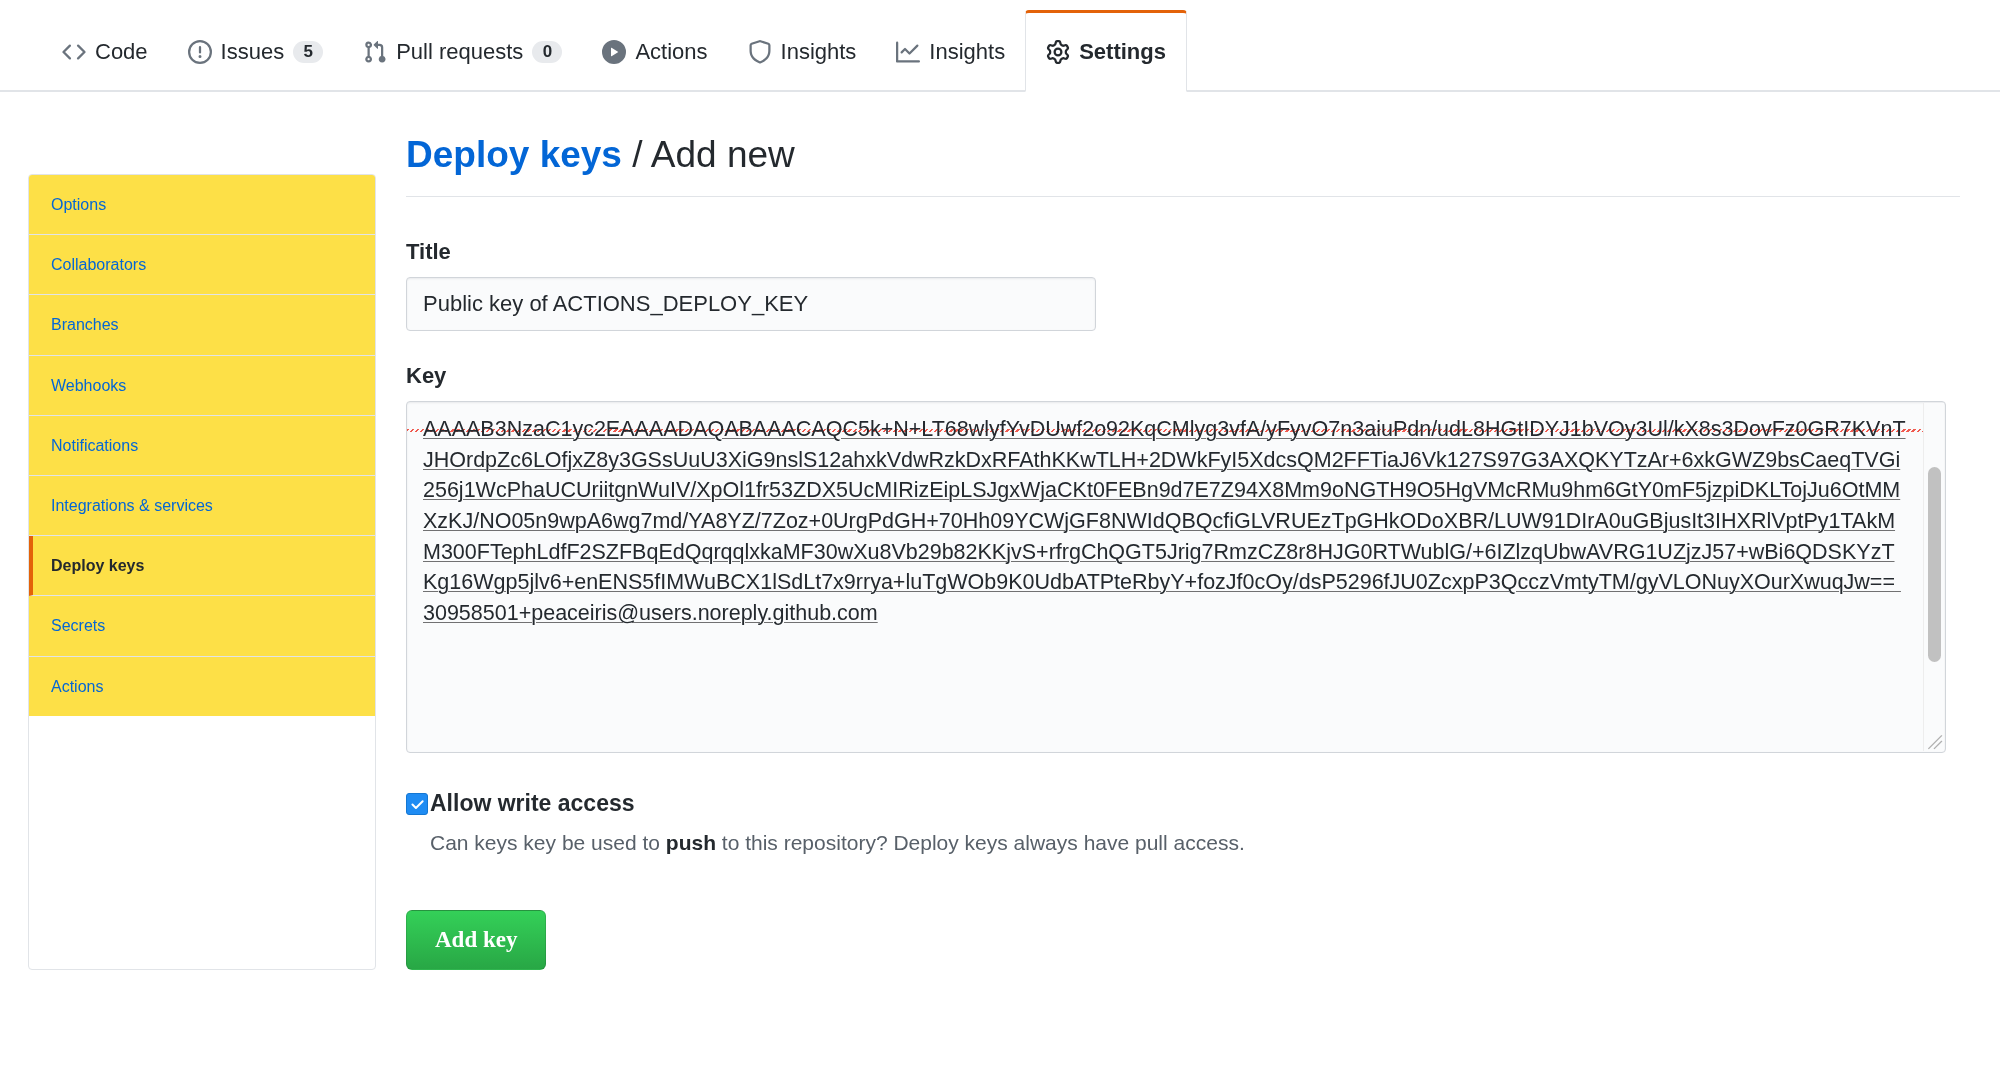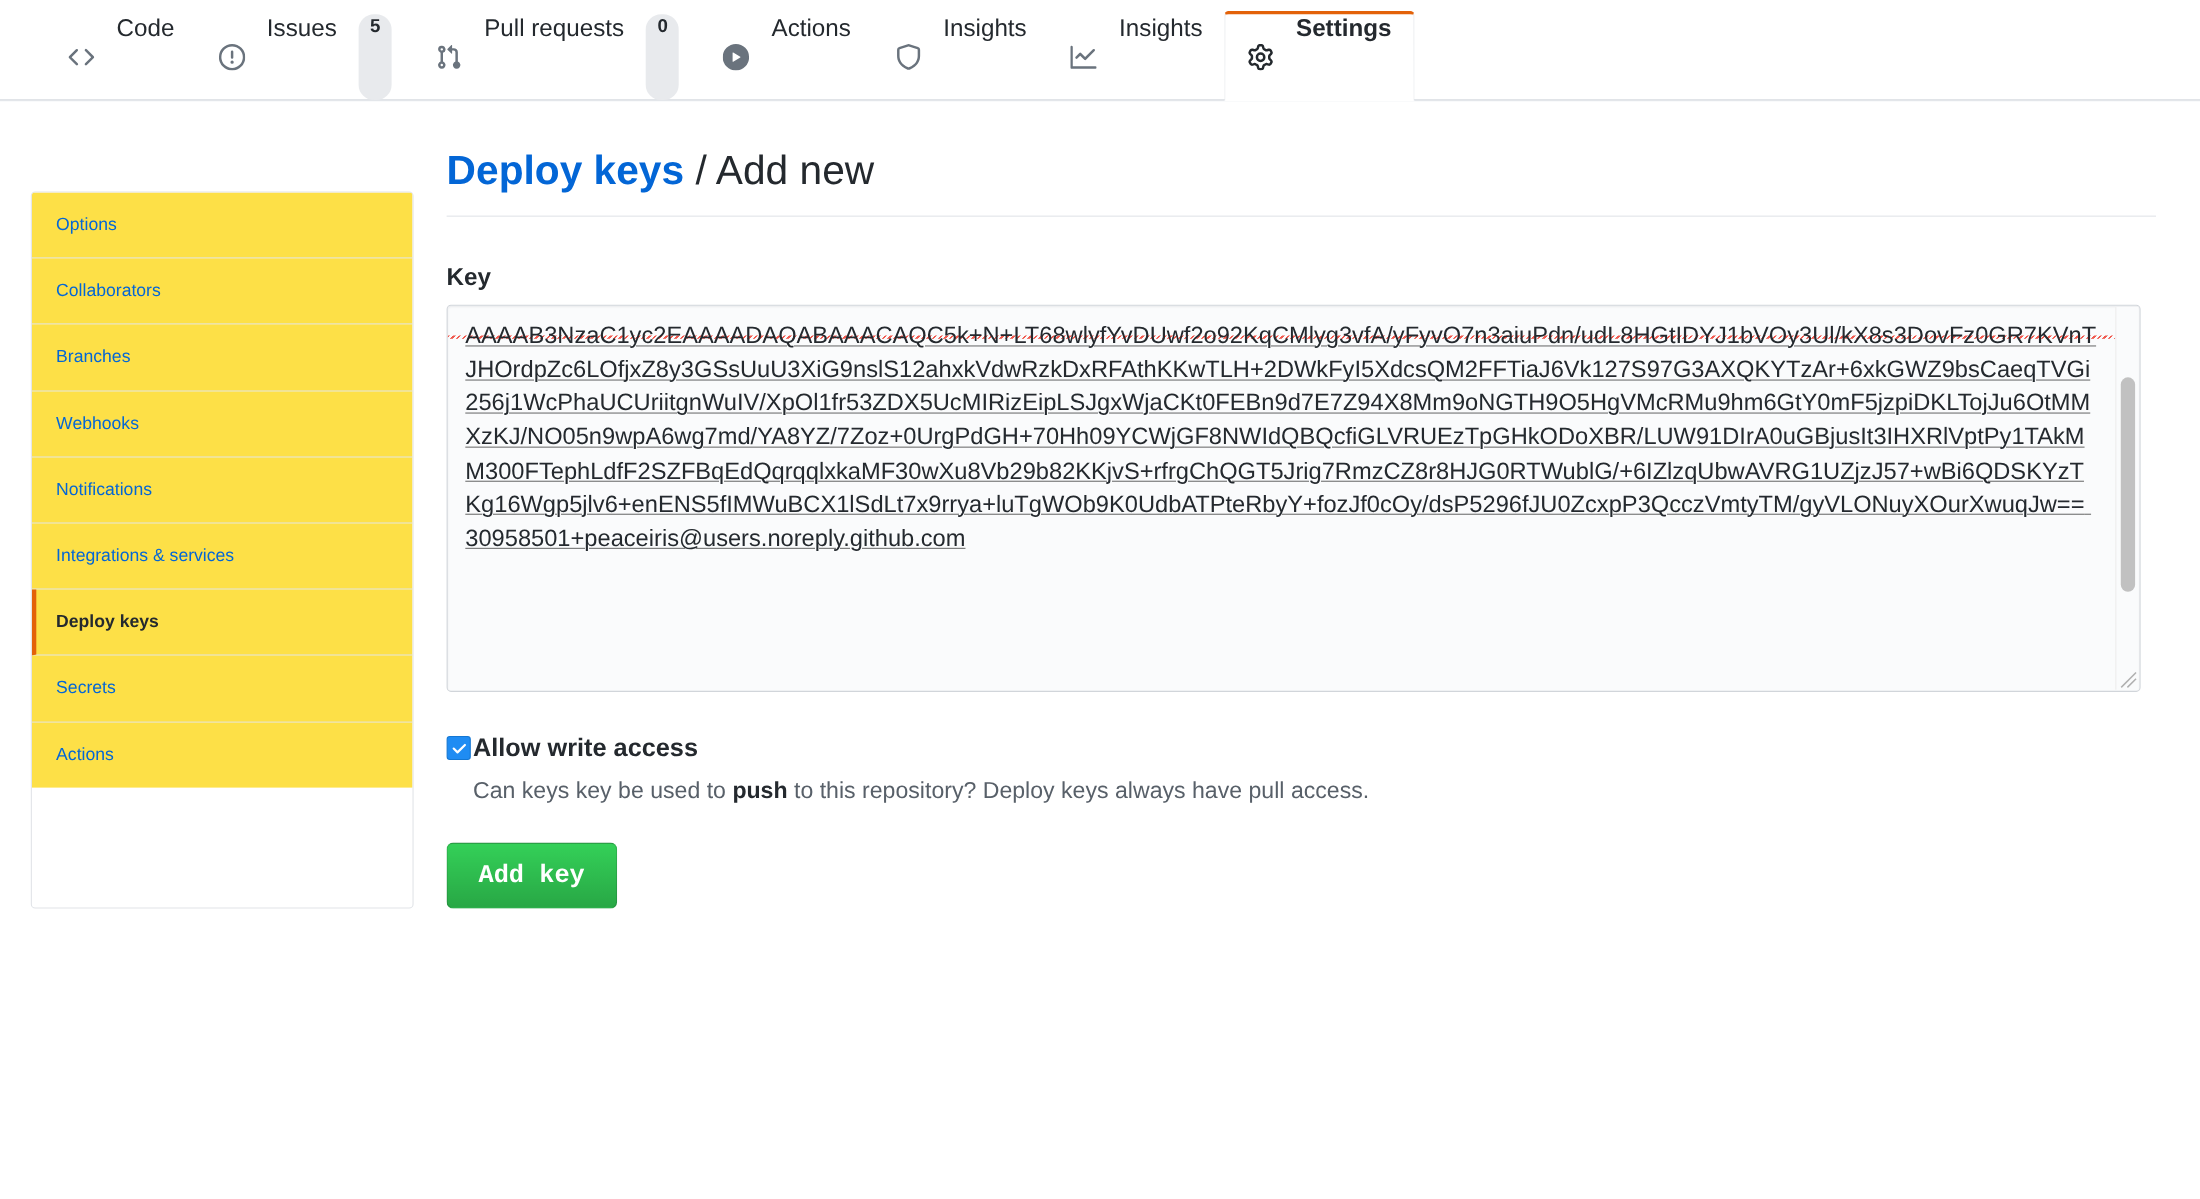--- a/index.html
+++ b/index.html
@@ -27,21 +27,22 @@
   .repo-nav::after {
     content: "";
     position: absolute;
     left: 0; right: 0; bottom: 0;
     height: 1px;
     background: #e1e4e8;
   }
   .nav-item {
     position: relative;
     display: flex;
-    gap: 20px;
+    align-items: center;
+    gap: 9px;
     height: 78px;
     padding: 0 20px;
     font-size: 22px;
     color: #24292e;
     text-decoration: none;
     white-space: nowrap;
     z-index: 2;
   }
   .nav-item .nav-ico {
     display: inline-flex;
@@ -243,30 +244,30 @@
     font-size: 21px;
     color: #586069;
     line-height: 1.5;
     margin-top: 8px;
     font-weight: 400;
   }
   .cb-note b { color: #24292e; font-weight: 600; }
 
   .btn-primary {
     display: inline-block;
-    margin-top: 31px;
+    margin-top: 51px;
     padding: 16px 28px;
     font-size: 23px;
     font-weight: 600;
     color: #ffffff;
     background: linear-gradient(#34d058, #28a745);
     border: 1px solid rgba(27,31,35,0.15);
     border-radius: 6px;
     cursor: pointer;
-    font-family: Liberation Mono, monospace;
+    font-family: Liberation Serif, serif;
   }
 </style>
 </head>
 <body>
 
 <nav class="repo-nav">
 
   <a class="nav-item" href="#">
     <span class="nav-ico">
       <svg width="24" height="24" viewBox="0 0 16 16" fill="currentColor">
@@ -366,20 +367,24 @@
   </aside>
 
   <main class="main">
 
     <h2 class="subhead">
       <a href="#">Deploy keys</a>
       <span class="sep">/</span>
       <span class="leaf">Add new</span>
     </h2>
 
+    <div class="field-group">
+      <label class="form-label">Title</label>
+      <input class="text-input" type="text" value="Public key of ACTIONS_DEPLOY_KEY" style="">
+    </div>
 
     <div class="field-group">
       <label class="form-label">Key</label>
       <div class="key-wrap">
         <div class="key-text" contenteditable="false" style="">AAAAB3NzaC1yc2EAAAADAQABAAACAQC5k+N+LT68wlyfYvDUwf2o92KqCMlyg3vfA/yFyvO7n3aiuPdn/udL8HGtIDYJ1bVOy3Ul/kX8s3DovFz0GR7KVnTJHOrdpZc6LOfjxZ8y3GSsUuU3XiG9nslS12ahxkVdwRzkDxRFAthKKwTLH+2DWkFyI5XdcsQM2FFTiaJ6Vk127S97G3AXQKYTzAr+6xkGWZ9bsCaeqTVGi256j1WcPhaUCUriitgnWuIV/XpOl1fr53ZDX5UcMIRizEipLSJgxWjaCKt0FEBn9d7E7Z94X8Mm9oNGTH9O5HgVMcRMu9hm6GtY0mF5jzpiDKLTojJu6OtMMXzKJ/NO05n9wpA6wg7md/YA8YZ/7Zoz+0UrgPdGH+70Hh09YCWjGF8NWIdQBQcfiGLVRUEzTpGHkODoXBR/LUW91DIrA0uGBjusIt3IHXRlVptPy1TAkMM300FTephLdfF2SZFBqEdQqrqqlxkaMF30wXu8Vb29b82KKjvS+rfrgChQGT5Jrig7RmzCZ8r8HJG0RTWublG/+6IZlzqUbwAVRG1UZjzJ57+wBi6QDSKYzTKg16Wgp5jlv6+enENS5fIMWuBCX1lSdLt7x9rrya+luTgWOb9K0UdbATPteRbyY+fozJf0cOy/dsP5296fJU0ZcxpP3QcczVmtyTM/gyVLONuyXOurXwuqJw== 30958501+peaceiris@users.noreply.github.com</div>
         <div class="key-scrollbar">
           <div class="key-scroll-thumb"></div>
         </div>
         <svg class="resize-grip" viewBox="0 0 16 16">
           <path d="M15 3 L3 15" stroke="#b0b0b0" stroke-width="1.2" fill="none"></path>

